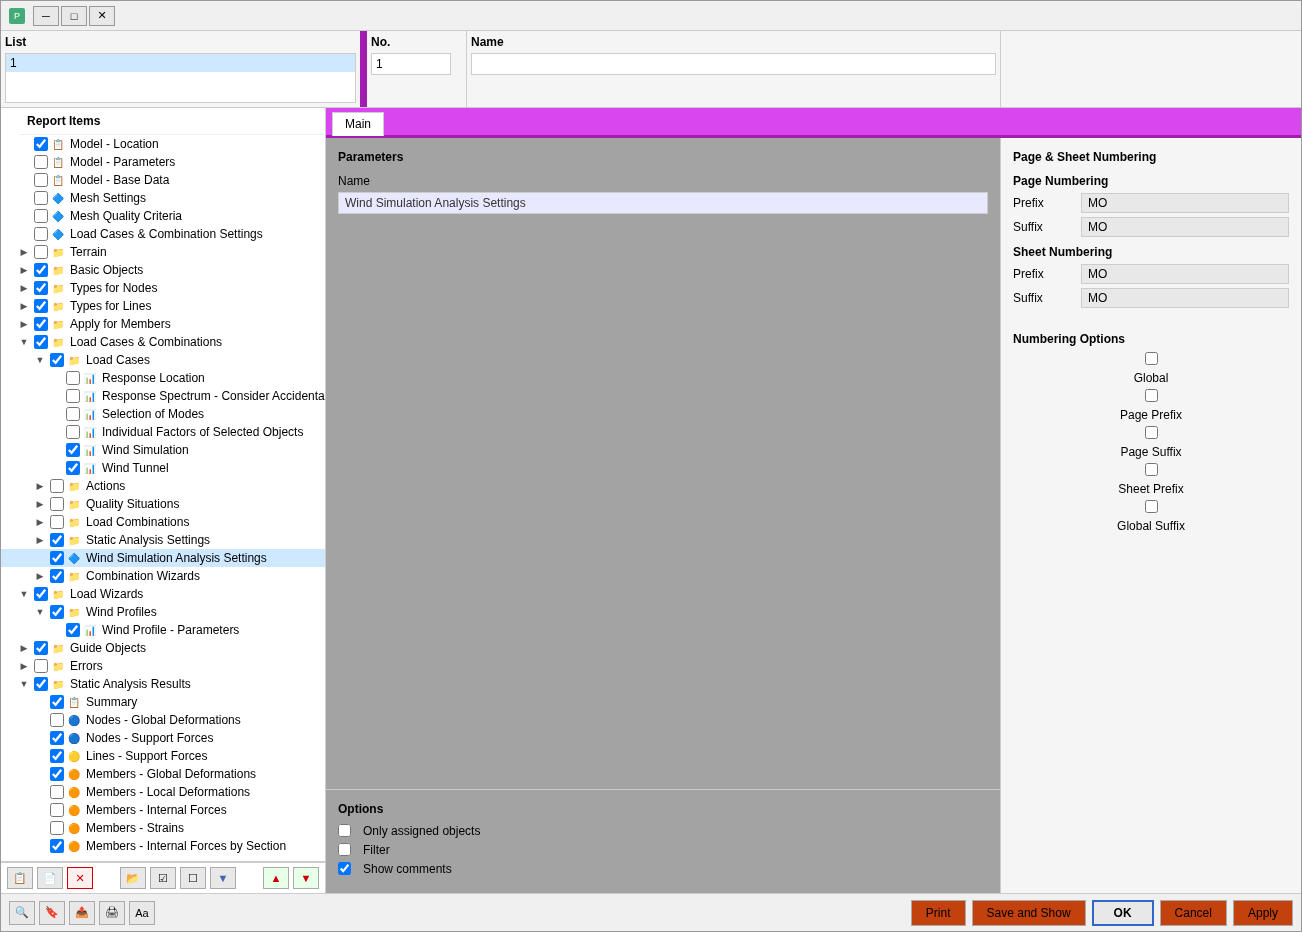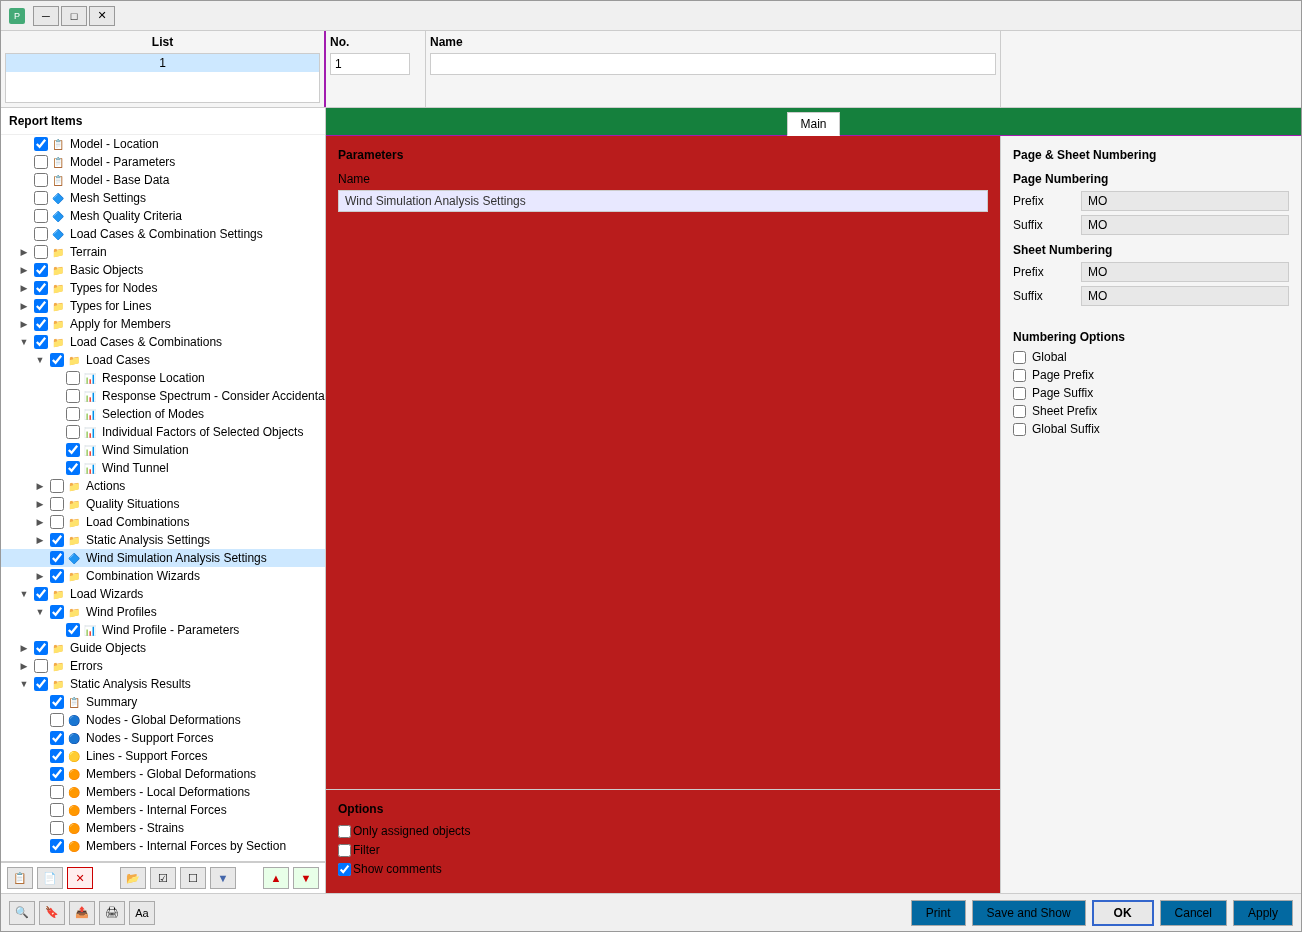--- a/index.html
+++ b/index.html
@@ -9,81 +9,81 @@
     
     .title-bar { background: #f0f0f0; height: 30px; display: flex; align-items: center; padding: 0 8px; border-bottom: 1px solid #ccc; gap: 8px; }
     .title-bar-icon { width: 16px; height: 16px; background: #4a7; border-radius: 2px; display: flex; align-items: center; justify-content: center; color: white; font-size: 9px; flex-shrink: 0; }
     .title-bar-text { flex: 1; font-size: 12px; }
     .title-bar-buttons { display: flex; gap: 2px; }
     .title-bar-btn { width: 26px; height: 20px; border: 1px solid #999; background: #e8e8e8; cursor: pointer; display: flex; align-items: center; justify-content: center; font-size: 11px; }
     
     .main-content { flex: 1; display: flex; flex-direction: column; overflow: hidden; }
     
     .top-section { display: flex; border-bottom: 1px solid #ccc; background: #f5f5f5; }
-    .list-panel { width: 325px; border-right: 2px solid #a21caf; padding: 4px; text-align: center; }
+    .list-panel { width: 366px; border-right: 7px solid #a21caf; padding: 4px; }
     .list-header { font-weight: bold; font-size: 12px; margin-bottom: 4px; }
     .list-content { height: 50px; background: white; border: 1px solid #ccc; }
     .list-item { padding: 2px 4px; background: #cde8ff; font-size: 12px; }
     .number-box { width: 100px; padding: 4px; border-right: 1px solid #ccc; }
     .number-label { font-weight: bold; margin-bottom: 4px; }
     .number-input { width: 80px; height: 22px; border: 1px solid #ccc; background: white; padding: 2px 4px; font-size: 12px; }
     .name-box { flex: 1; padding: 4px; border-right: 1px solid #ccc; }
     .name-label { font-weight: bold; margin-bottom: 4px; }
     .name-input { width: 100%; height: 22px; border: 1px solid #ccc; background: white; padding: 2px 4px; font-size: 12px; }
     .extra-box { width: 300px; padding: 4px; }
     
     .middle-section { flex: 1; display: flex; overflow: hidden; }
     
     .left-panel { width: 325px; border-right: 1px solid #ccc; display: flex; flex-direction: column; background: white; }
-    .report-items-header { font-weight: bold; padding: 6px 8px; font-size: 12px; border-bottom: 1px solid #eee; }
+    .report-items-header { font-weight: bold; padding: 6px 8px; font-size: 12px; border-bottom: 1px solid #eee; margin-left: 18px; }
     .tree-container { flex: 1; overflow-y: auto; overflow-x: hidden; border-bottom: 1px solid #ccc; }
     .tree-item { display: flex; align-items: center; padding: 1px 0; cursor: pointer; font-size: 12px; white-space: nowrap; }
     .tree-item.selected { background: #cde8ff; }
     .tree-indent { display: inline-block; width: 16px; flex-shrink: 0; }
     .tree-expander { width: 14px; height: 14px; display: flex; align-items: center; justify-content: center; cursor: pointer; flex-shrink: 0; font-size: 9px; color: #555; }
     .tree-checkbox { width: 14px; height: 14px; margin: 0 3px; flex-shrink: 0; cursor: pointer; }
     .tree-icon { width: 16px; height: 16px; margin-right: 3px; flex-shrink: 0; display: flex; align-items: center; justify-content: center; font-size: 10px; }
     .tree-label { font-size: 12px; }
     
     .panel-toolbar { display: flex; align-items: center; padding: 4px 6px; gap: 4px; border-top: 1px solid #ccc; }
     .tool-btn { width: 26px; height: 22px; border: 1px solid #aaa; background: #e8e8e8; cursor: pointer; display: flex; align-items: center; justify-content: center; font-size: 11px; }
     .tool-btn-red { border-color: #c00; background: #fee; }
     .tool-btn-up { background: #e8ffe8; }
     .tool-btn-down { background: #e8ffe8; }
     .spacer { flex: 1; }
     
     .right-panel { flex: 1; display: flex; flex-direction: column; }
     
-    .tabs-bar { display: flex; padding: 4px 6px 0; gap: 2px; background: #15803d; border-bottom: 1px solid #a21caf; justify-content: center; }
+    .tabs-bar { display: flex; padding: 4px 6px 0; gap: 2px; background: #d946ef; border-bottom: 3px solid #a21caf; }
     .tab { padding: 4px 12px; border: 1px solid #ccc; border-bottom: none; background: #e8e8e8; cursor: pointer; font-size: 12px; }
     .tab.active { background: white; border-bottom: 1px solid white; margin-bottom: -1px; z-index: 1; }
     
-    .right-content { flex: 1; display: flex; background: #b91c1c; }
+    .right-content { flex: 1; display: flex; background: #a3a3a3; }
     .params-title { font-weight: bold; font-size: 12px; margin-bottom: 10px; }
     .params-name-label { font-size: 12px; margin-bottom: 4px; }
     .params-name-value { width: 100%; padding: 3px 6px; background: #e8e8ff; border: 1px solid #ccc; font-size: 12px; color: #333; }
     .options-title { font-weight: bold; font-size: 12px; margin-bottom: 8px; }
-    .option-item { display: flex; align-items: center; gap: 2px; margin-bottom: 5px; font-size: 12px; }
+    .option-item { display: flex; gap: 12px; margin-bottom: 5px; font-size: 12px; }
     .option-cb { width: 13px; height: 13px; cursor: pointer; }
     
     .page-sheet-panel { width: 300px; padding: 12px; background: #f5f5f5; }
     .page-sheet-title { font-weight: bold; font-size: 12px; margin-bottom: 10px; }
     .section-title { font-weight: bold; font-size: 12px; margin: 8px 0 5px; }
     .field-row { display: flex; align-items: center; margin-bottom: 4px; gap: 8px; }
     .field-label { font-size: 12px; width: 60px; }
     .field-value { flex: 1; padding: 2px 6px; background: #e8e8e8; border: 1px solid #ccc; font-size: 12px; }
     
     .numbering-options { margin-top: 24px; }
     .numbering-title { font-weight: bold; font-size: 12px; margin-bottom: 6px; }
-    .num-option { display: flex; align-items: center; gap: 6px; margin-bottom: 4px; font-size: 12px; }
+    .num-option { display: flex; align-items: center; gap: 6px; margin-bottom: 4px; font-size: 12px; flex-direction: column; }
     .num-cb { width: 13px; height: 13px; cursor: pointer; }
     
     .bottom-bar { height: 38px; background: #f0f0f0; border-top: 1px solid #ccc; display: flex; align-items: center; padding: 0 8px; gap: 4px; }
     .bottom-right { margin-left: auto; display: flex; gap: 6px; }
-    .bottom-btn { height: 26px; padding: 0 14px; border: 1px solid #aaa; background: #0369a1; cursor: pointer; font-size: 12px; }
+    .bottom-btn { height: 26px; padding: 0 14px; border: 1px solid #aaa; background: #c2410c; cursor: pointer; font-size: 12px; }
     .ok-btn { height: 26px; padding: 0 20px; border: 2px solid #3366cc; background: #e8e8e8; cursor: pointer; font-size: 12px; font-weight: bold; }
     
     
     .icon-model { color: #4488cc; }
     .icon-mesh { color: #8844aa; }
     .icon-folder { color: #ddaa22; }
     .icon-analysis { color: #cc4444; }
     .icon-nodes { color: #4488cc; }
     .icon-members { color: #cc6622; }
     

